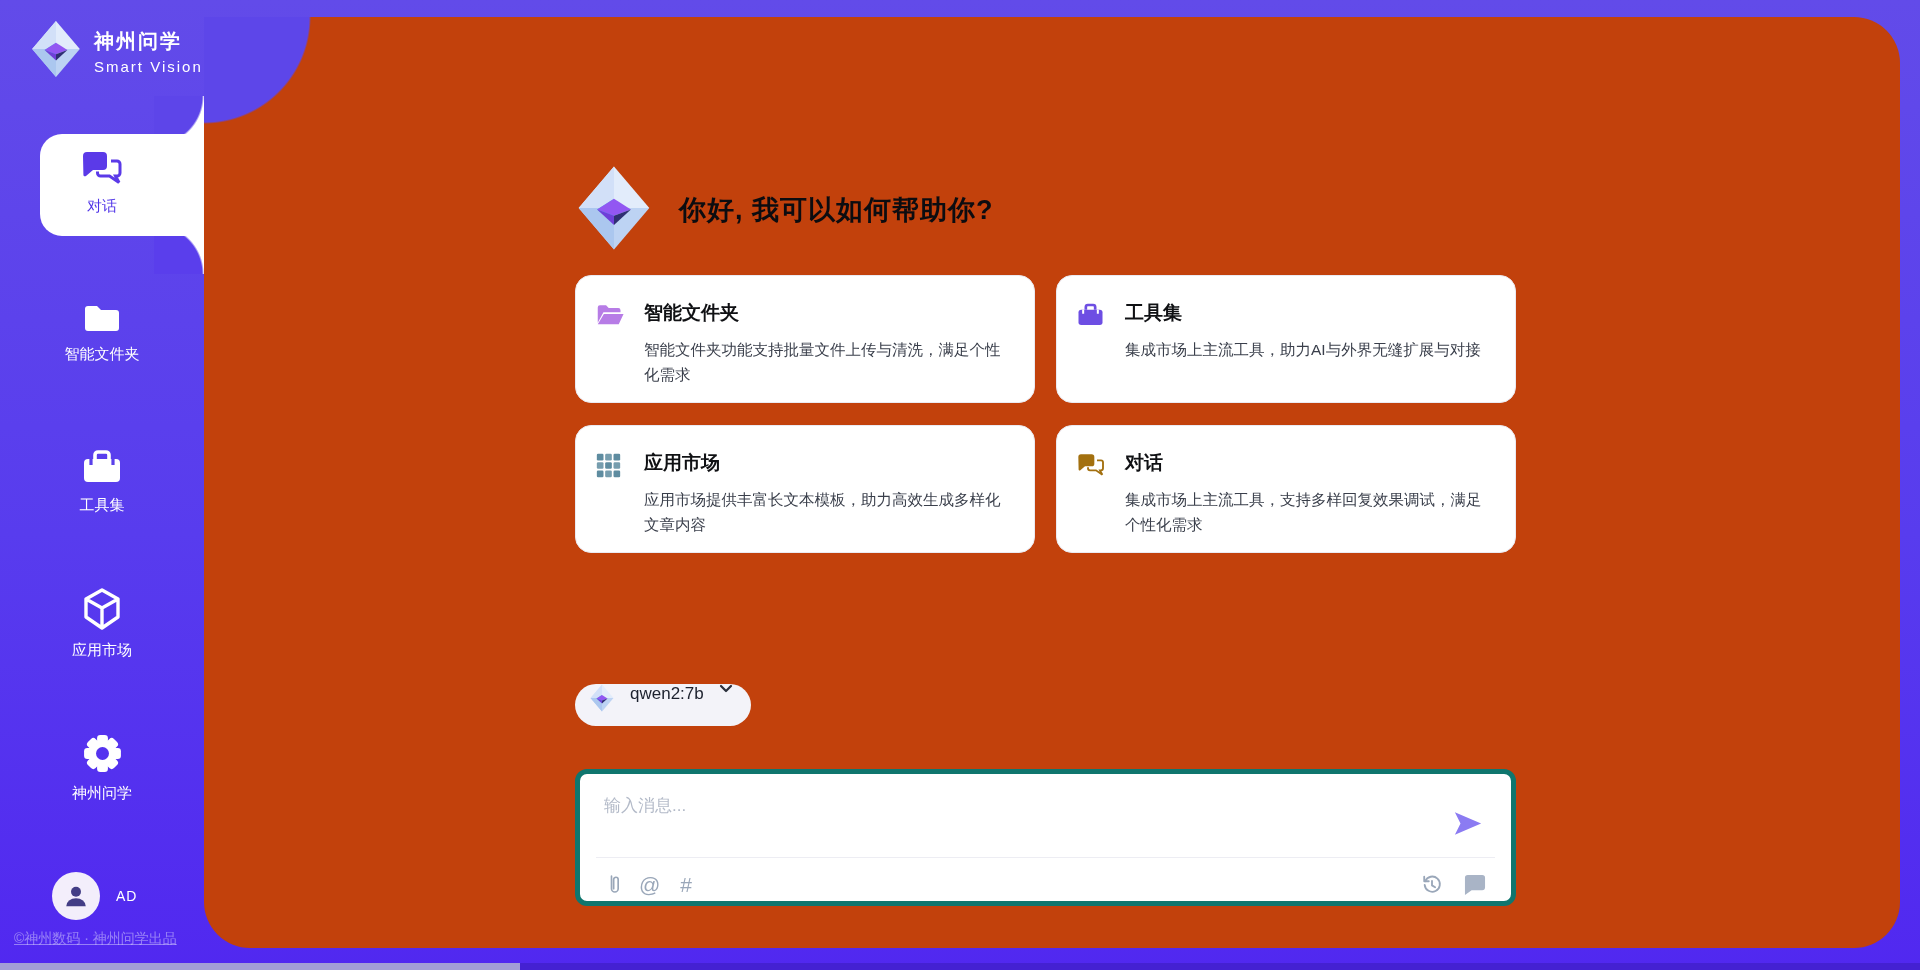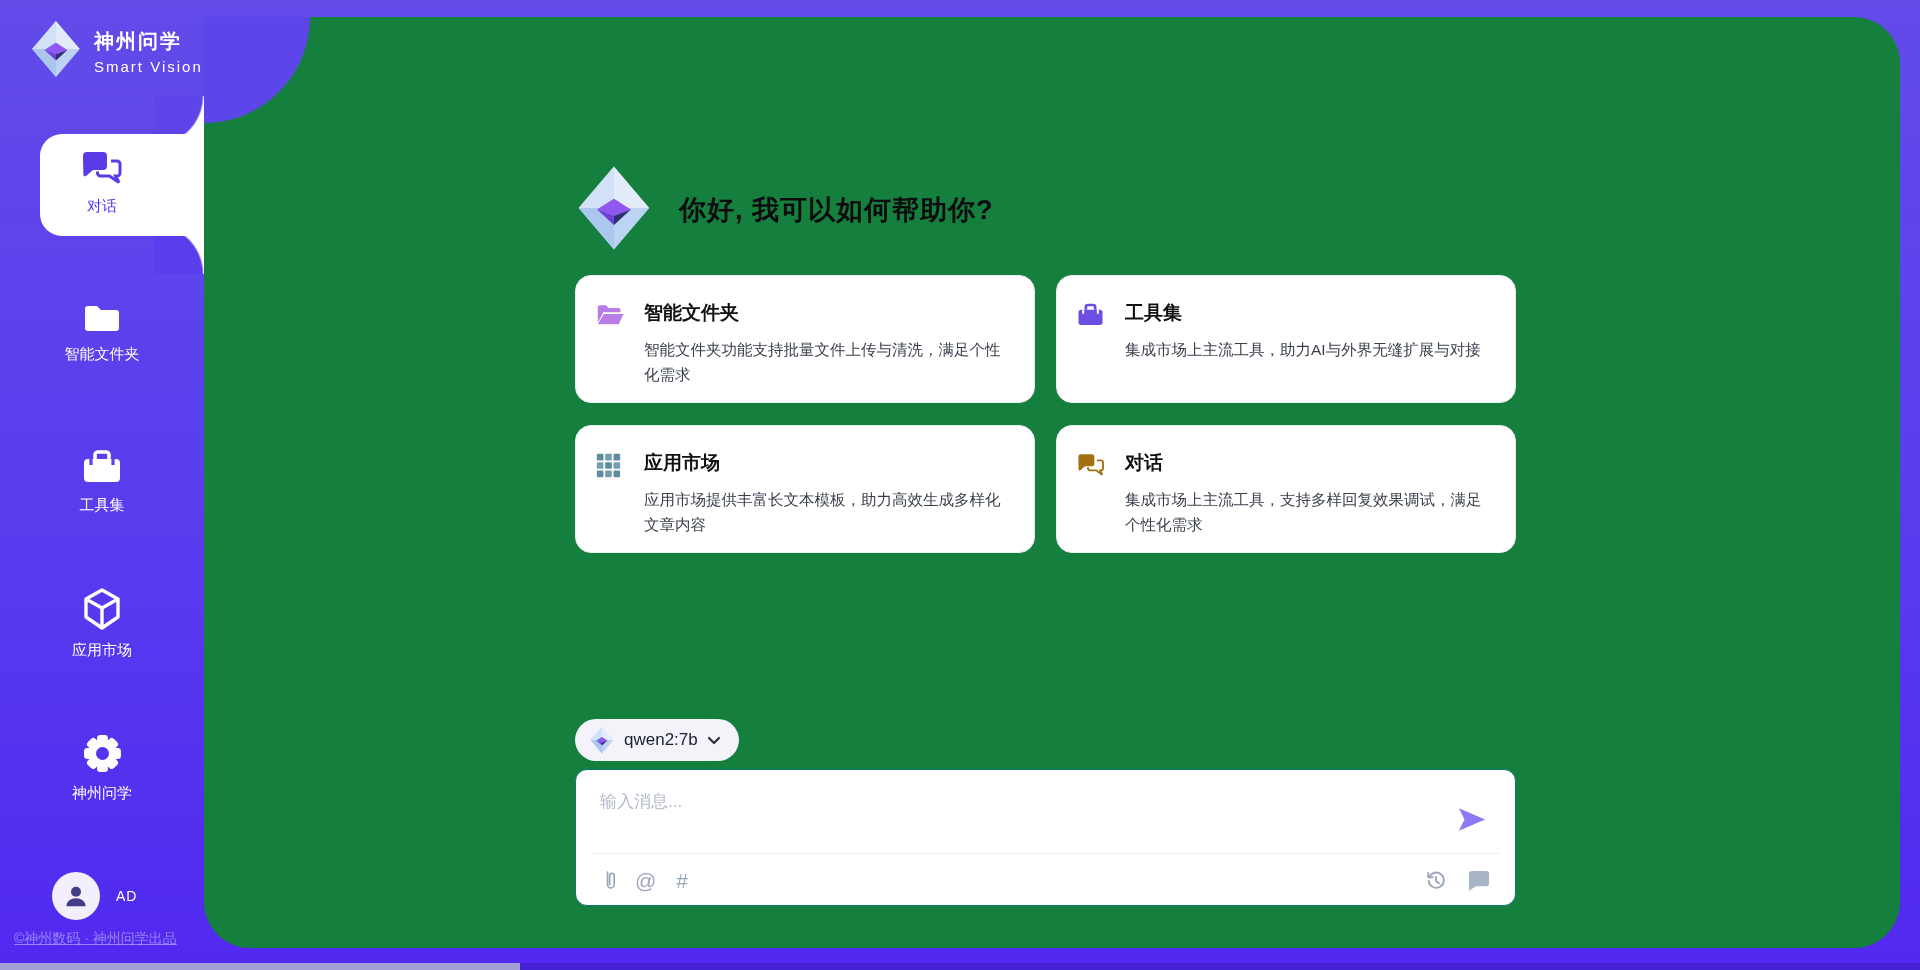--- a/index.html
+++ b/index.html
@@ -6,21 +6,21 @@
   html,body { width:1920px; height:970px; overflow:hidden; }
   body {
     font-family:"Liberation Sans", sans-serif;
     background:linear-gradient(180deg,#624be9 0%,#583cee 55%,#5128f0 100%);
     position:relative;
   }
 
   
   .panel {
     position:absolute; left:204px; top:17px; width:1696px; height:931px;
-    background:#15803d;
+    background:#c2410c;
     border-radius:0 46px 46px 46px;
   }
   .header-fillet {
     position:absolute; left:0; top:0; width:108px; height:108px;
     background:radial-gradient(circle 107px at 0 0,#5d46e9 0 105px,rgba(93,70,233,0) 107px);
     pointer-events:none;
   }
 
   
   .sidebar { position:absolute; left:0; top:0; width:204px; height:970px; z-index:5; }
@@ -62,29 +62,29 @@
     width:460px; height:128px; background:#fff;
     border:1px solid #eaeaf2; border-radius:16px;
     padding:24px 24px 0 20px; display:flex; cursor:pointer;
   }
   .card-icon { width:30px; flex:none; padding-top:3px; }
   .card-body { margin-left:18px; }
   .card-title { font-size:19px; font-weight:bold; color:#101114; margin-bottom:11px; }
   .card-desc { font-size:15.5px; line-height:25px; color:#3a3f4b; }
 
   .model-chip {
-    position:absolute; top:702px; left:0; height:42px;
-    display:inline-flex; align-items:center; gap:9px;
+    position:absolute; top:667px; left:0; height:42px;
+    display:inline-flex; gap:15px;
     background:#f3f3f9; border-radius:21px; padding:0 18px 0 14px; cursor:pointer;
   }
   .model-chip .model-name { font-size:17px; color:#1c212e; }
 
   .composer {
     position:absolute; top:752px; left:0; width:941px; height:137px;
-    background:#fff; border:1px solid #0f766e; border-radius:12px;
+    background:#fff; border:5px solid #0f766e; border-radius:12px;
   }
   .composer textarea {
     position:absolute; left:24px; top:20px; width:850px; height:56px;
     border:none; outline:none; resize:none; background:transparent;
     font-family:"Liberation Sans", sans-serif; font-size:17px; color:#20242e;
   }
   .composer textarea::placeholder { color:#b3bac8; }
   .send-btn { position:absolute; right:28px; top:36px; cursor:pointer; }
   .composer-divider { position:absolute; left:16px; right:16px; top:83px; height:1px; background:#ededf3; }
   .composer-toolbar {

